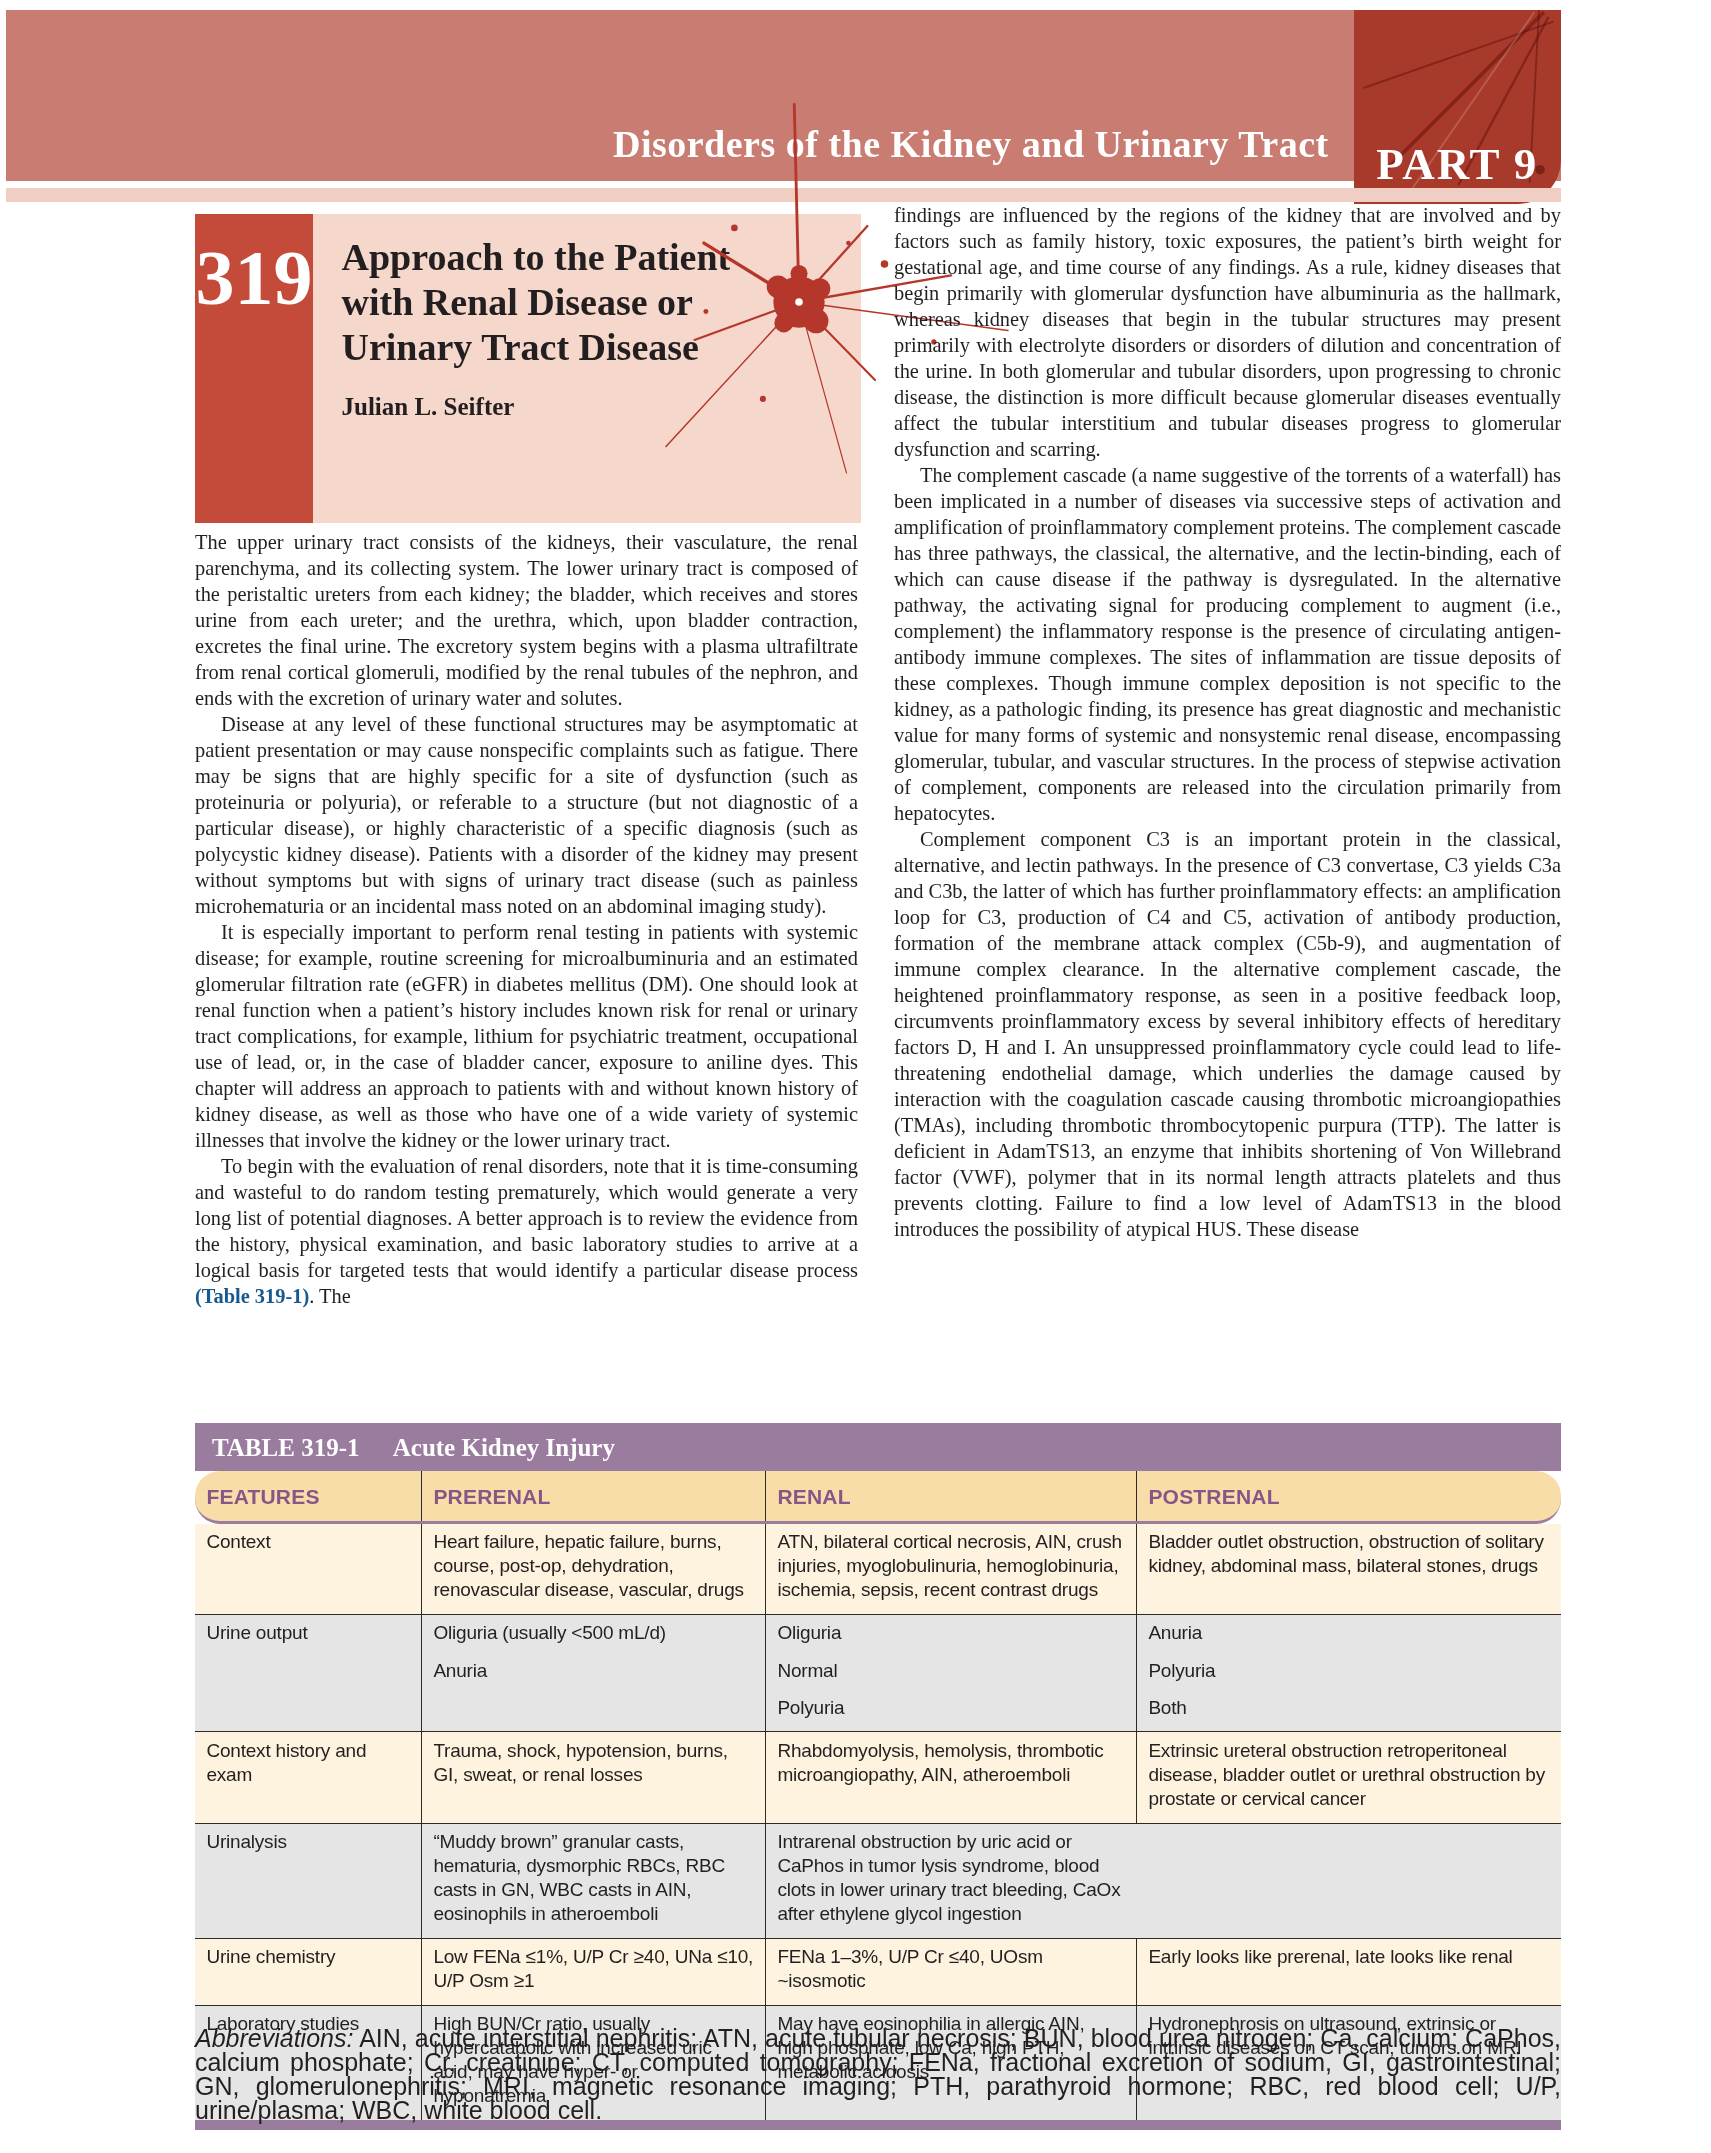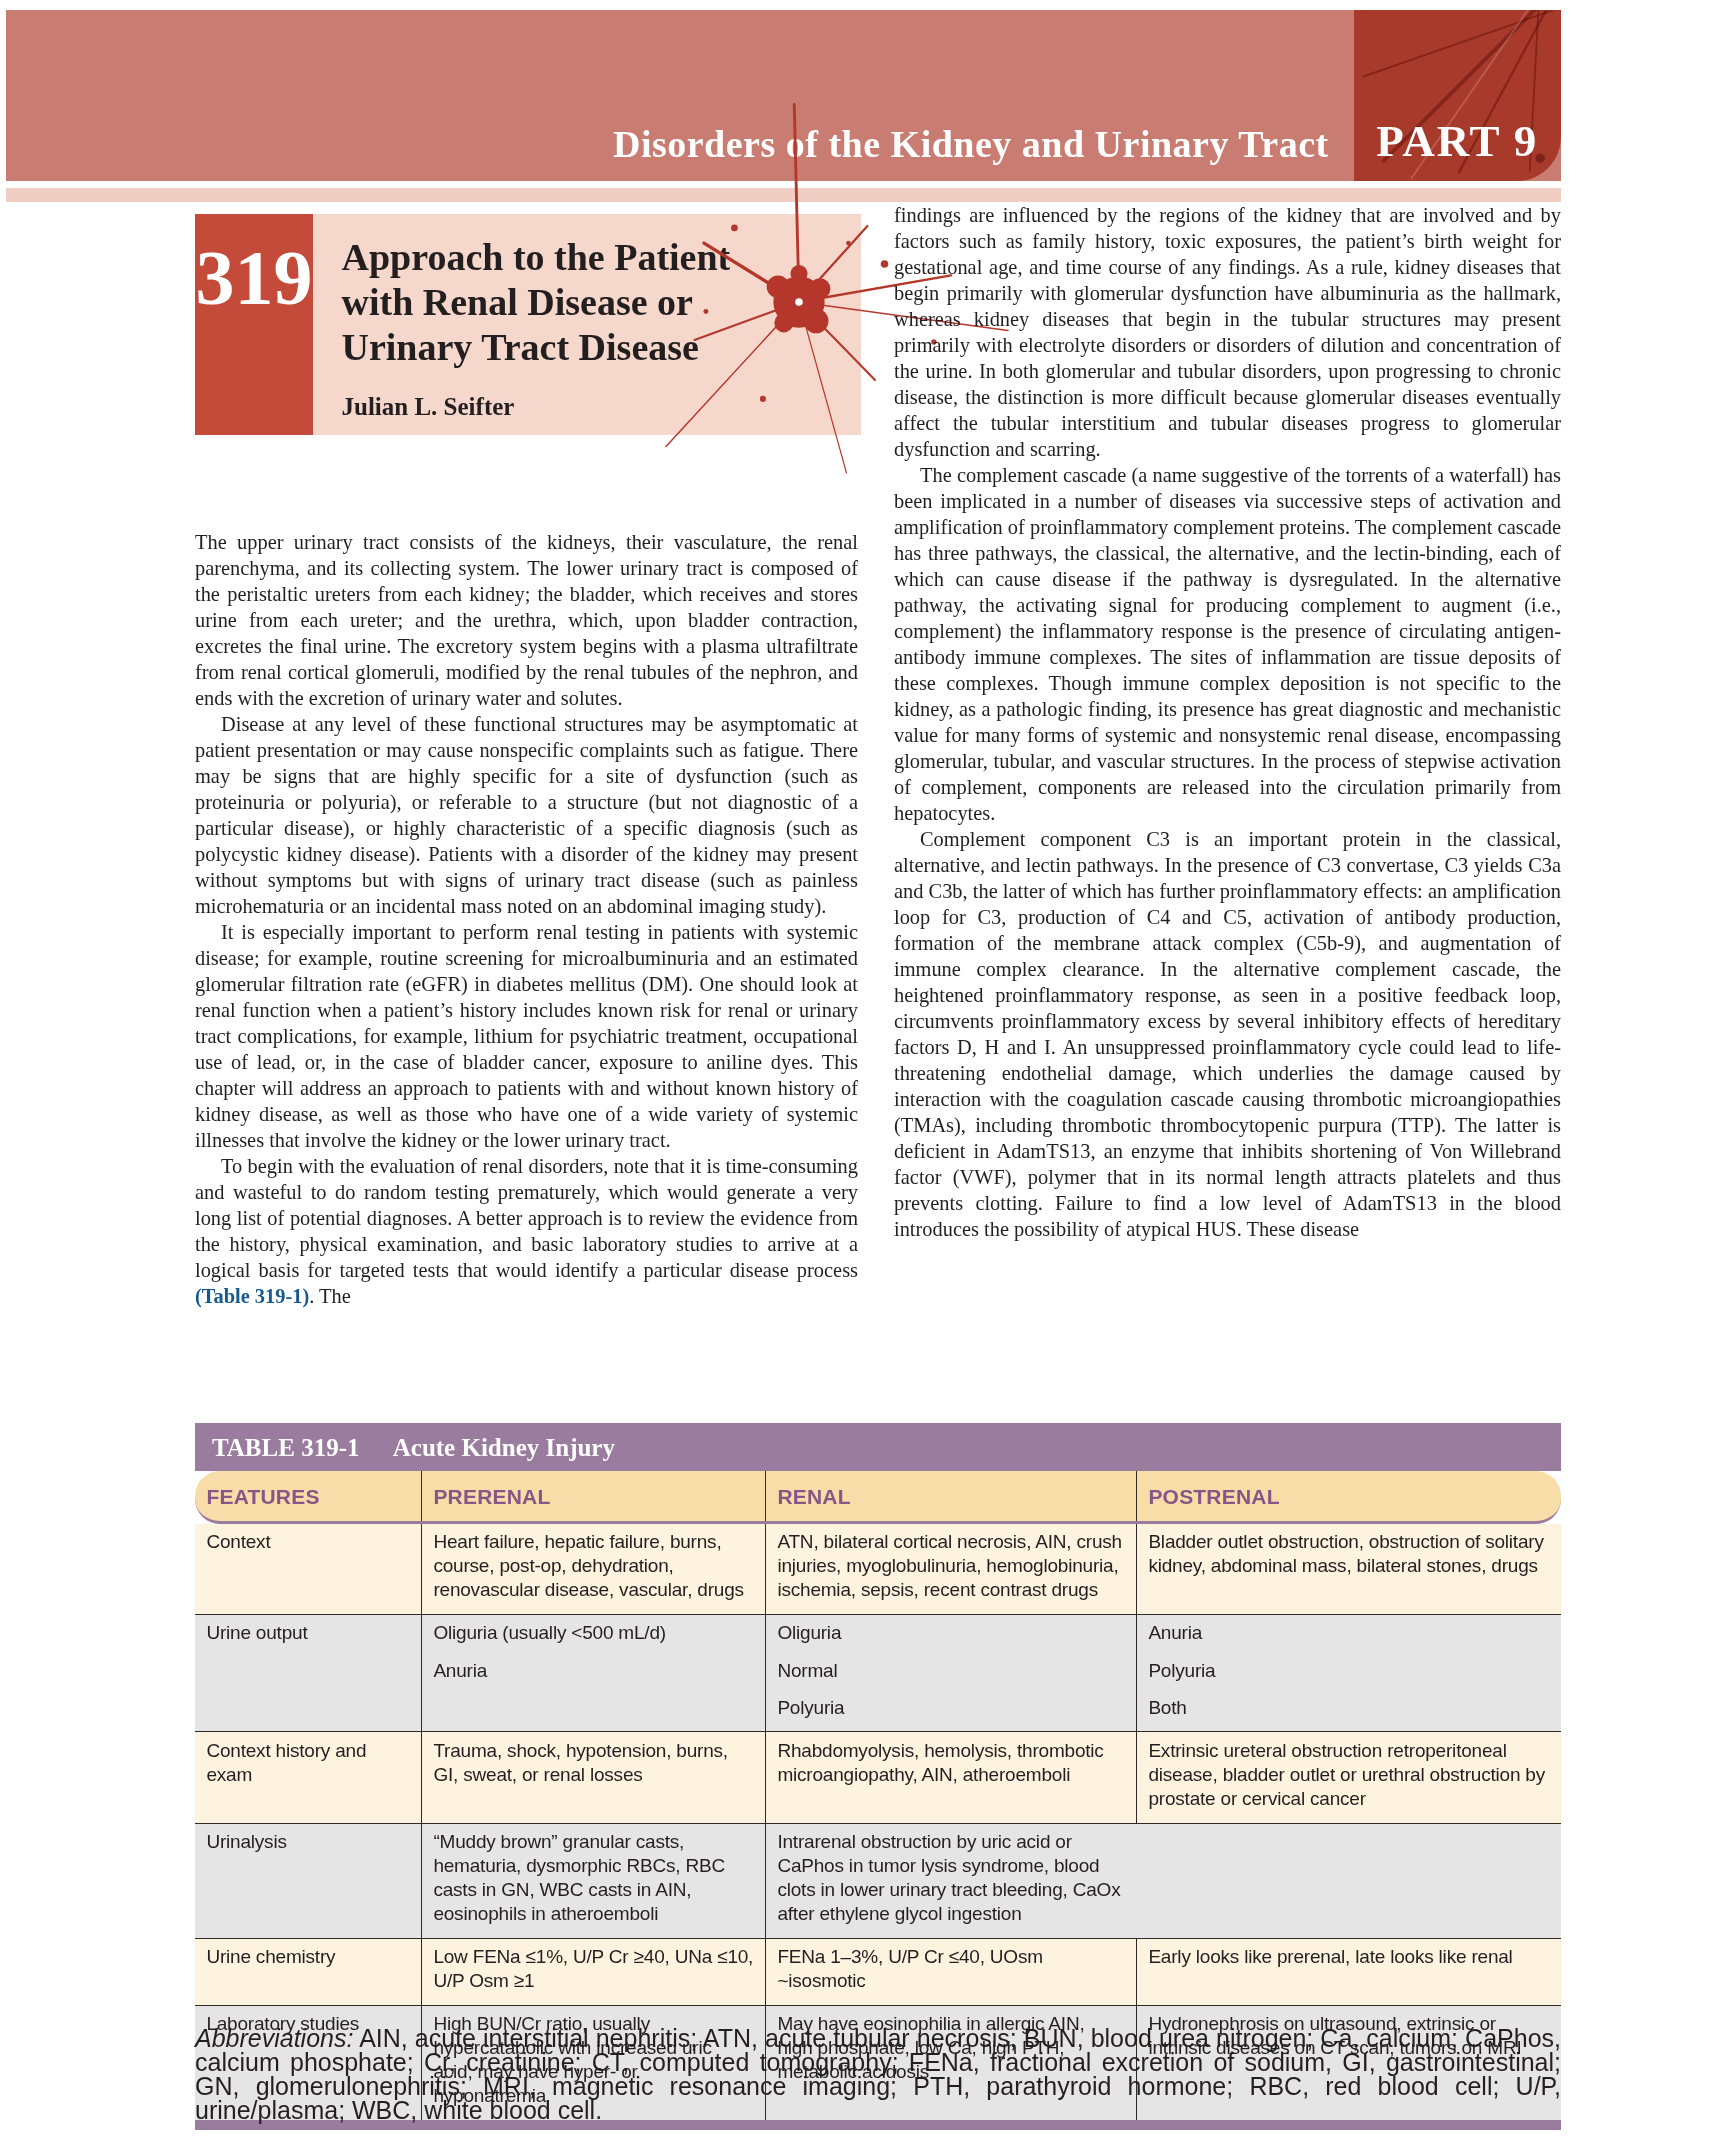--- a/index.html
+++ b/index.html
@@ -7,27 +7,27 @@
     --chapterred:#c44b3a; --chapterpink:#f5d7cb; --ink:#231f20; --link:#17598f;
     --tablepurple:#9a7c9e; --headertan:#f8dda9; --cream:#fdf3de; --headerpurple:#875586;
   }
   html,body{margin:0;padding:0;background:#fff;}
   .page{position:relative;width:1712px;height:2153px;background:#fff;overflow:hidden;
         font-family:"Liberation Serif","DejaVu Serif",serif;color:var(--ink);}
 
   
   .banner{position:absolute;left:5.7px;top:9.5px;width:1555px;height:171px;background:var(--salmon);}
   .banner-title{position:absolute;right:232px;bottom:15px;font-weight:bold;font-size:38px;color:#fff;letter-spacing:0.5px;white-space:nowrap;}
-  .part-box{position:absolute;right:0;top:0;width:207px;height:171px;background:var(--darkred);border-radius:0 0 44px 0;overflow:hidden;}
+  .part-box{position:absolute;right:0;top:0;width:207px;height:194px;background:var(--darkred);border-radius:0 0 44px 0;overflow:hidden;}
   .part-label{position:absolute;bottom:13.3px;left:0;width:100%;text-align:center;font-weight:bold;font-size:45px;color:#fff;letter-spacing:1.9px;}
   .streaks{position:absolute;left:0;top:0;width:100%;height:100%;}
   .strip{position:absolute;left:5.7px;top:188px;width:1555px;height:14.3px;background:var(--pinkstrip);}
 
   
-  .chapter{position:absolute;left:195px;top:214px;width:666px;height:221px;display:flex;}
+  .chapter{position:absolute;left:195px;top:214px;width:666px;height:309px;display:flex;}
   .ch-num{width:118px;background:var(--chapterred);color:#fff;font-weight:bold;font-size:78px;
           text-align:center;padding-top:19px;box-sizing:border-box;flex:none;}
   .ch-rest{flex:1;background:var(--chapterpink);padding:21px 0 0 28.5px;box-sizing:border-box;}
   .ch-title{font-size:38px;line-height:45px;font-weight:bold;white-space:pre-line;}
   .ch-author{margin-top:23px;font-size:25px;font-weight:bold;}
   .splat{position:absolute;left:366px;top:-26px;width:476px;height:380px;overflow:visible;pointer-events:none;}
 
   
   .col-left{position:absolute;left:195px;top:529px;width:663px;}
   .col-right{position:absolute;left:894px;top:202px;width:667px;}

